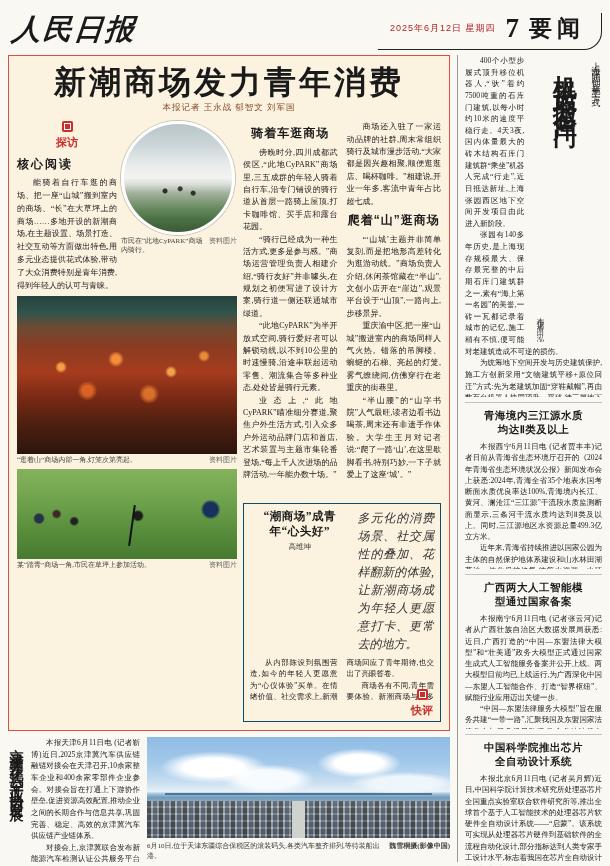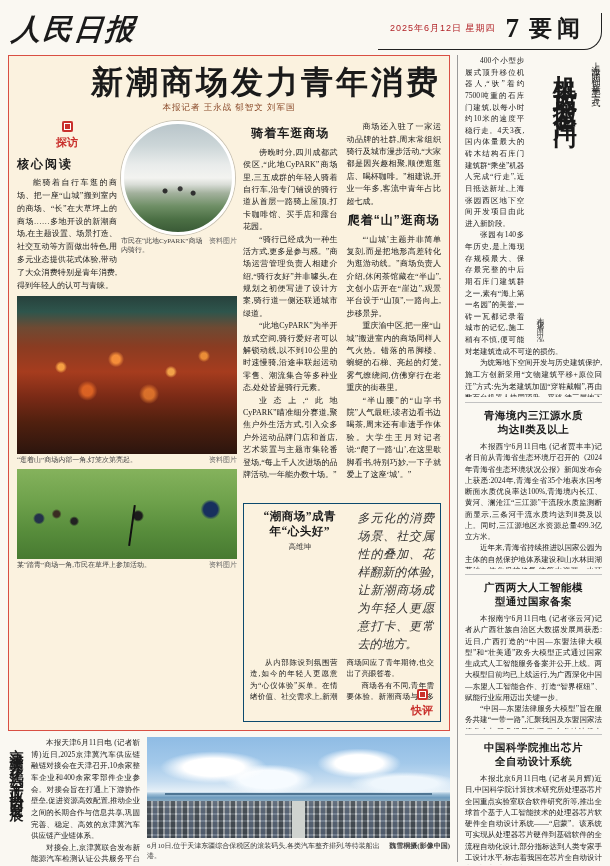--- a/index.html
+++ b/index.html
@@ -28,21 +28,21 @@
 
   
   .content { display:flex; gap:7px; flex:1; margin-top:5px; min-height:0; }
   .main-col { width:442px; flex:none; display:flex; flex-direction:column; min-height:0; }
   .divider-v { width:1px; background:#9a9a9a; flex:none; }
   .side-col { flex:1; display:flex; flex-direction:column; min-width:0; }
 
   
   .feature { border:1.5px solid #d94f43; background:#fbf2df; padding:6px 8px 8px; flex:none; }
   .kicker { text-align:center; font-family:"Liberation Sans", sans-serif; font-weight:bold; font-size:14px; letter-spacing:4px; }
-  .f-title { text-align:right; font-family:"Liberation Sans", sans-serif; font-weight:900; font-size:32px; letter-spacing:3px; margin:3px 0 2px; line-height:1.1; }
+  .f-title { text-align:center; font-family:"Liberation Sans", sans-serif; font-weight:900; font-size:32px; letter-spacing:3px; margin:3px 0 2px; line-height:1.1; }
   .f-byline { text-align:center; font-size:8.5px; color:#8a4a2a; margin-bottom:7px; letter-spacing:1px; }
 
   .feature-body { display:flex; gap:6px; }
   .left-stack { width:220px; flex:none; display:flex; flex-direction:column; gap:4px; }
   .top-row { display:flex; gap:4px; }
   .core { width:100px; flex:none; }
   .red-tag { color:#c9302c; font-weight:bold; font-family:"Liberation Sans", sans-serif; font-size:11px; display:flex; align-items:center; gap:3px;flex-direction:column; }
   .tag-square { width:11px; height:11px; background:#c9302c; border-radius:2px; flex:none; box-shadow:inset 0 0 0 2px #c9302c, inset 0 0 0 3px #fff; }
   .core-label { font-weight:bold; font-size:12px; font-family:"Liberation Sans", sans-serif; margin:6px 0 4px; letter-spacing:2px; }
   .core-text { font-size:8px; line-height:1.6; text-align:justify; text-indent:2em; }

